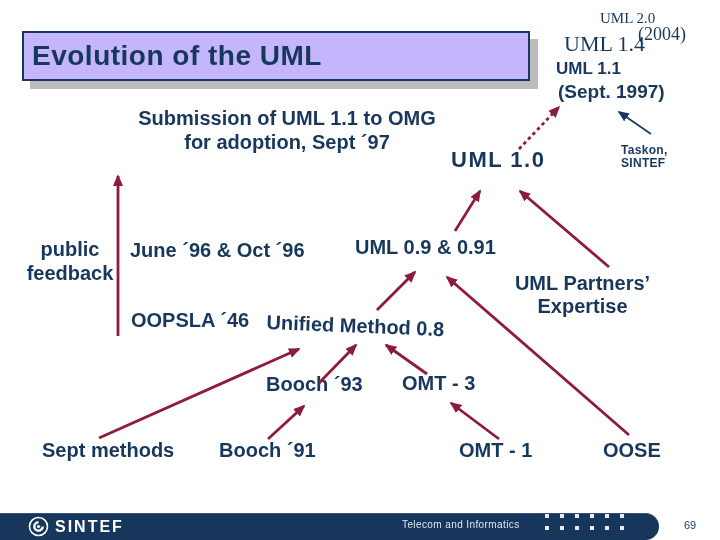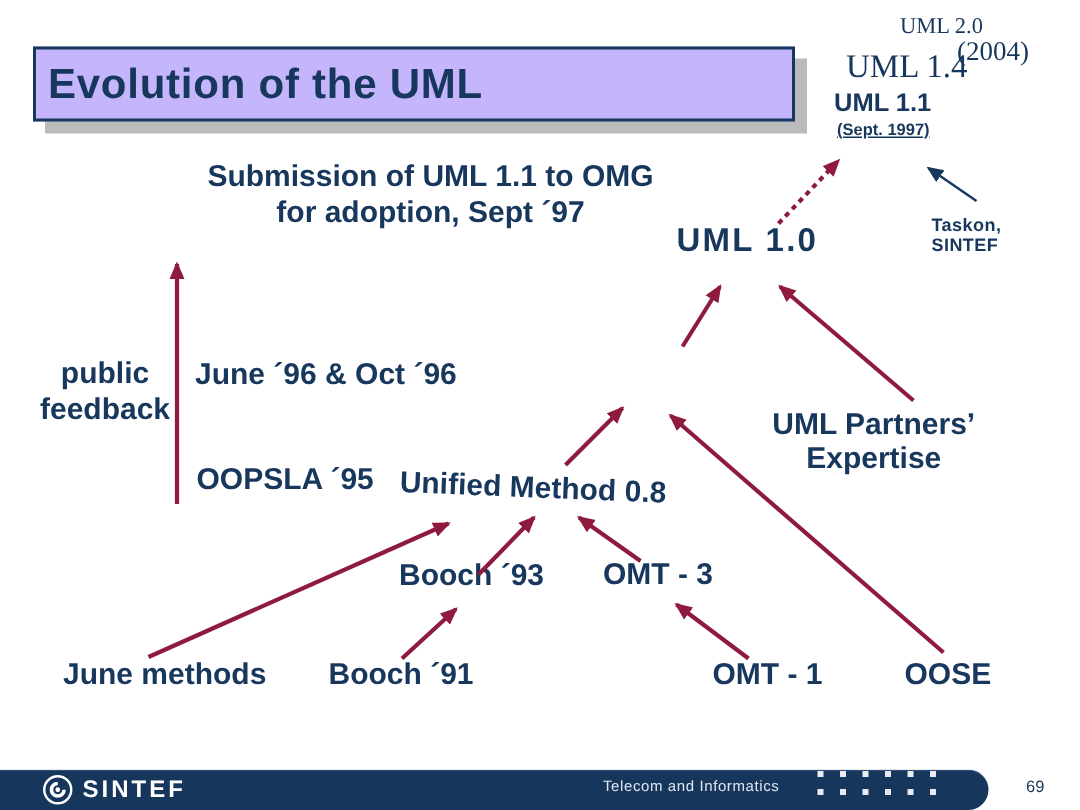--- a/index.html
+++ b/index.html
@@ -41,55 +41,56 @@
 <div class="slide">
 
   <div class="abs title-box">
     <span class="title-text">Evolution of the UML</span>
   </div>
 
   <div class="abs serif" style="left:600px;top:10px;font-size:15px;">UML 2.0</div>
   <div class="abs serif" style="left:638px;top:24px;font-size:18px;">(2004)</div>
   <div class="abs serif" style="left:564px;top:31px;font-size:22px;">UML 1.4</div>
   <div class="abs navy" style="left:556px;top:59px;font-size:17px;font-weight:bold;">UML 1.1</div>
-  <div class="abs navy" style="left:558px;top:81px;font-size:11px;font-weight:bold;text-decoration:underline;">(Sept. 1997)</div>
+  <div class="abs navy" style="left:558px;top:81px;font-size:19px;font-weight:bold;">(Sept. 1997)</div>
 
   <div class="abs lbl center" style="left:117px;top:106px;width:340px;">
     <div>Submission of UML 1.1 to OMG</div>
     <div>for adoption, Sept ´97</div>
   </div>
 
   <div class="abs uml10" style="left:451px;top:147px;">UML 1.0</div>
 
   <div class="abs taskon" style="left:621px;top:144px;">
     <div>Taskon,</div>
     <div>SINTEF</div>
   </div>
 
   <div class="abs lbl center" style="left:10px;top:237px;width:120px;">
     <div>public</div>
     <div>feedback</div>
   </div>
 
   <div class="abs lbl" style="left:130px;top:238px;">June ´96 &amp; Oct ´96</div>
+  <div class="abs lbl" style="left:355px;top:235px;">UML 0.9 &amp; 0.91</div>
 
   <div class="abs lbl center" style="left:495px;top:272px;width:175px;line-height:23px;">
     <div>UML Partners’</div>
     <div>Expertise</div>
   </div>
 
-  <div class="abs lbl" style="left:131px;top:308px;">OOPSLA ´95</div>
+  <div class="abs lbl" style="left:131px;top:308px;">OOPSLA ´46</div>
   <div class="abs lbl rot" style="left:267px;top:310px;">Unified Method 0.8</div>
 
   <div class="abs lbl" style="left:266px;top:372px;">Booch ´93</div>
   <div class="abs lbl" style="left:402px;top:371px;">OMT - 3</div>
 
-  <div class="abs lbl" style="left:42px;top:438px;">June methods</div>
+  <div class="abs lbl" style="left:42px;top:438px;">Sept methods</div>
   <div class="abs lbl" style="left:219px;top:438px;">Booch ´91</div>
-  <div class="abs lbl" style="left:459px;top:438px;margin-left:16px;">OMT - 1</div>
+  <div class="abs lbl" style="left:459px;top:438px;">OMT - 1</div>
   <div class="abs lbl" style="left:603px;top:438px;">OOSE</div>
 
   <svg class="arrows" width="720" height="540">
     <defs>
       <marker id="mh" markerWidth="4.6" markerHeight="4" refX="3.6" refY="1.8" orient="auto">
         <path class="mhead" d="M0,0 L4.2,1.8 L0,3.6 z"></path>
       </marker>
       <marker id="nh" markerWidth="8" markerHeight="8" refX="6" refY="3" orient="auto">
         <path class="nhead" d="M0,0 L7,3 L0,6 z"></path>
       </marker>

